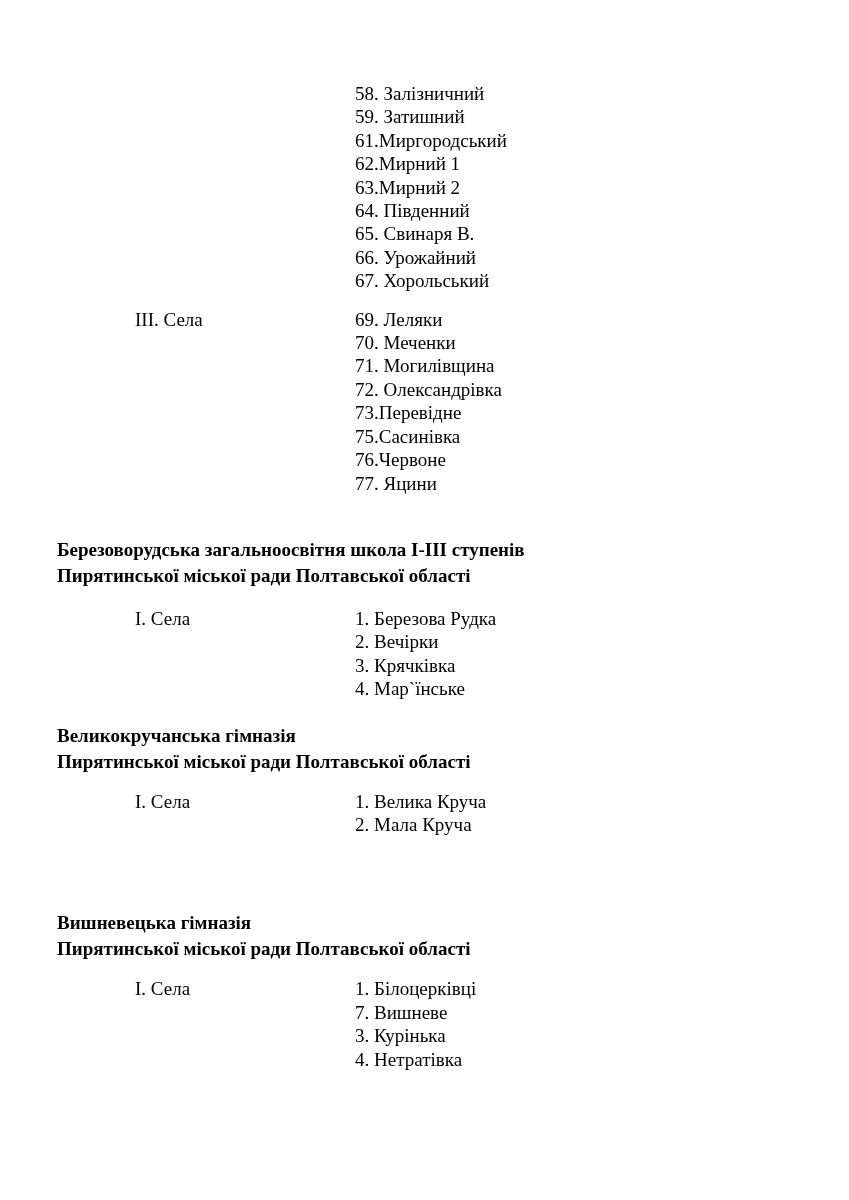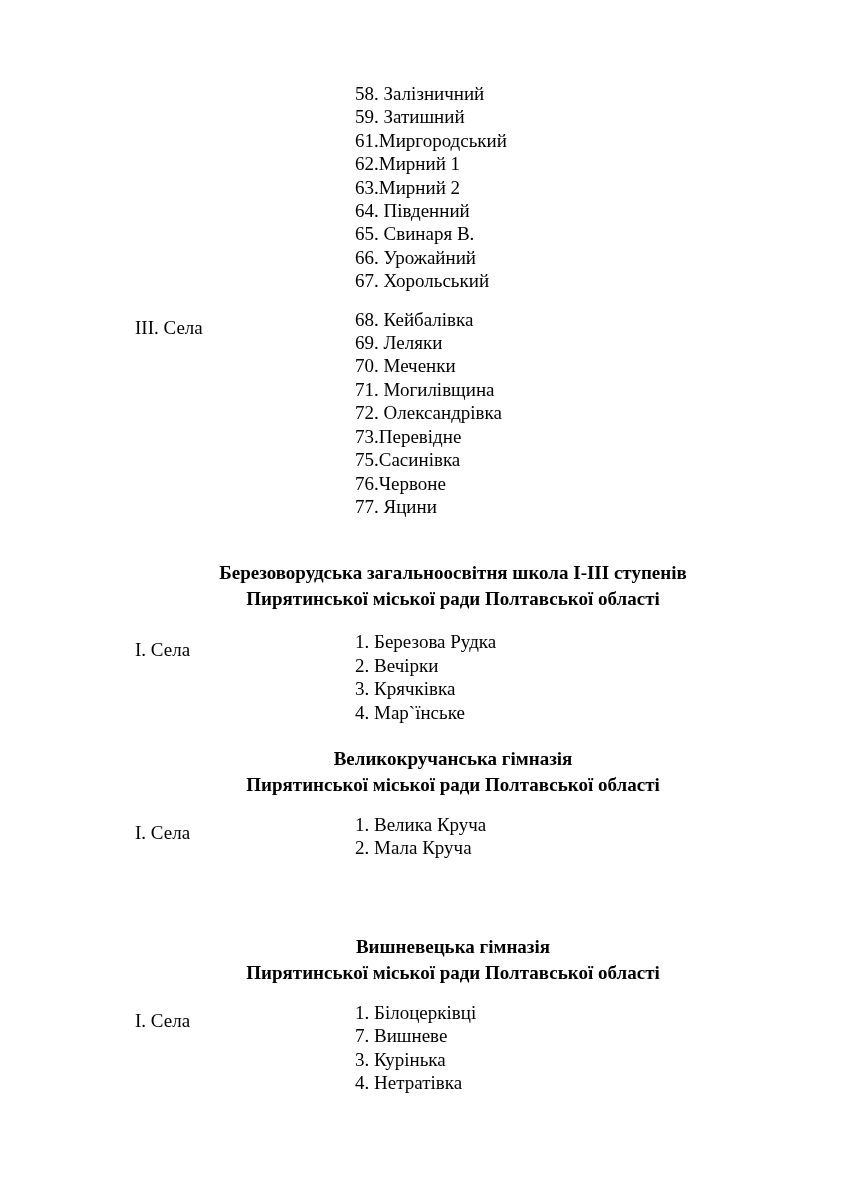--- a/index.html
+++ b/index.html
@@ -28,25 +28,25 @@
   }
   .list .li {
     white-space: pre;
   }
   .row {
     position: relative;
   }
   .row .label {
     position: absolute;
     left: 135px;
-    top: 8px;
+    top: 0;
     white-space: pre;
   }
   .heading {
-    text-align: center;
+    text-align: left;
     padding-left: 57px;
     font-weight: bold;
     line-height: 26px;
   }
   .mt-villages  { margin-top: 15px; }
   .mt-heading1  { margin-top: 42px; }
   .mt-school1   { margin-top: 18px; }
   .mt-heading2  { margin-top: 22px; }
   .mt-school2   { margin-top: 15px; }
   .mt-heading3  { margin-top: 74px; }
@@ -65,21 +65,20 @@
     <div class="li">63.Мирний 2</div>
     <div class="li">64. Південний</div>
     <div class="li">65. Свинаря В.</div>
     <div class="li">66. Урожайний</div>
     <div class="li">67. Хорольський</div>
   </div>
 
   <div class="row mt-villages">
     <div class="label">ІІІ. Села</div>
     <div class="list">
-      <div class="li">68. Кейбалівка</div>
       <div class="li">69. Леляки</div>
       <div class="li">70. Меченки</div>
       <div class="li">71. Могилівщина</div>
       <div class="li">72. Олександрівка</div>
       <div class="li">73.Перевідне</div>
       <div class="li">75.Сасинівка</div>
       <div class="li">76.Червоне</div>
       <div class="li">77. Яцини</div>
     </div>
   </div>

